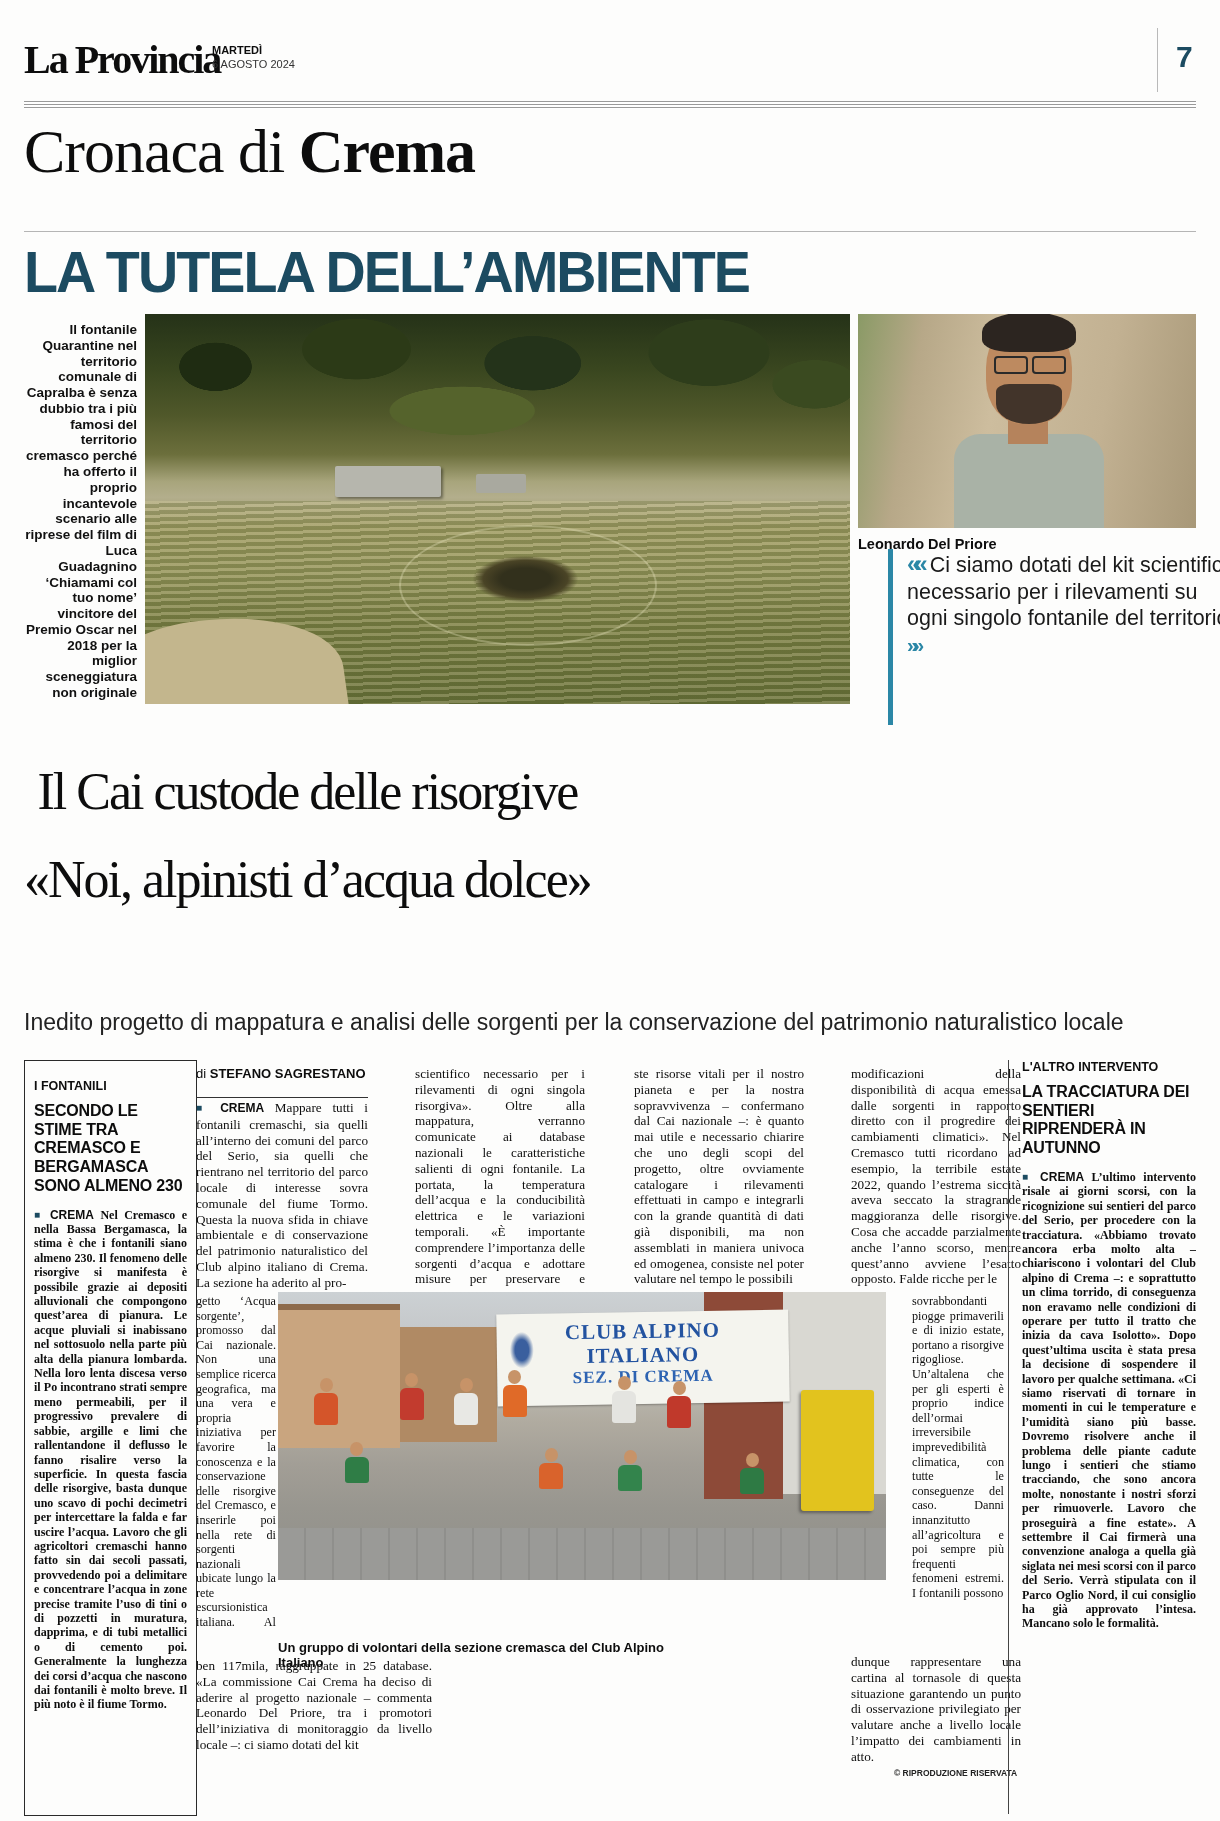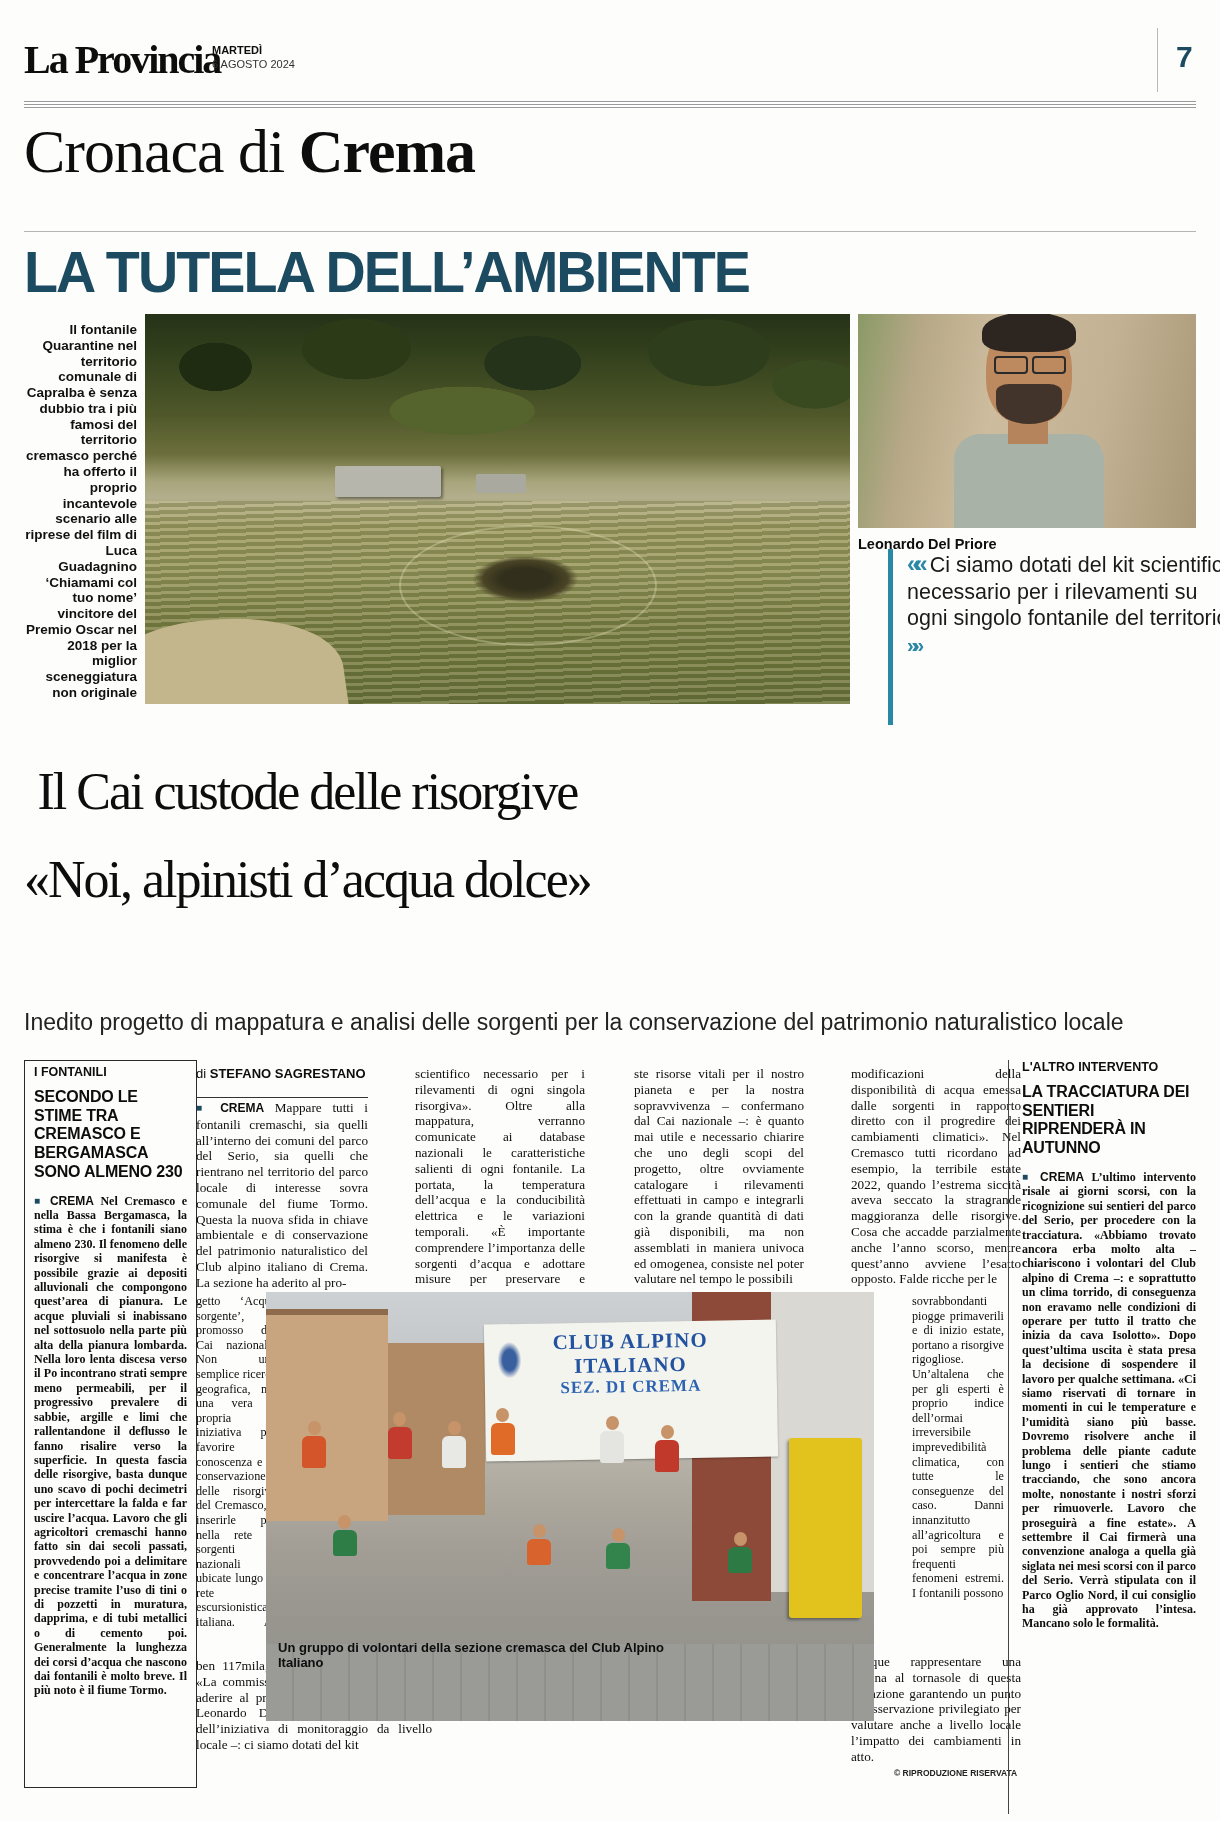--- a/index.html
+++ b/index.html
@@ -25,21 +25,21 @@
   .leftcap{font-family:"Liberation Sans",sans-serif;font-weight:bold;font-size:13.5px;
            line-height:1.17;text-align:right;color:#111;}
   .photoframe{overflow:hidden;}
   .capline{font-family:"Liberation Sans",sans-serif;font-weight:bold;font-size:14.5px;}
   .pullquote{border-left:5px solid #2b87a6;padding-left:14px;
              font-family:"Liberation Sans",sans-serif;font-size:21.5px;line-height:1.24;color:#1a1a1a;}
   .qmark{color:#2b87a6;font-weight:bold;}
   .headline{font-weight:normal;font-size:52px;letter-spacing:-2px;line-height:88px;white-space:nowrap;text-align:center;}
   .deck{font-family:"Liberation Sans",sans-serif;font-size:23px;color:#222;white-space:nowrap;}
   
-  .sidebox{border:1.5px solid #2a2a2a;padding:4px 9px;}
+  .sidebox{border:1.5px solid #2a2a2a;padding:18px 9px;}
   .eyebrow{font-family:"Liberation Sans",sans-serif;font-weight:800;font-size:12.5px;letter-spacing:0;}
   .boxtitle{font-family:"Liberation Sans",sans-serif;font-size:16px;font-weight:700;
             line-height:1.17;letter-spacing:-.2px;margin-top:9px;}
   .boxbody{font-size:12px;font-weight:bold;line-height:14.4px;margin-top:12px;}
   .sq{color:#1c4b61;font-size:10px;vertical-align:1px;}
   .dl{font-family:"Liberation Sans",sans-serif;font-weight:800;font-size:12px;}
   .byline{font-family:"Liberation Sans",sans-serif;font-size:13px;border-bottom:1px solid #333;padding-bottom:16px;}
   .byname{font-weight:800;}
   .bodycol{font-size:13.2px;line-height:15.8px;}
   .narrowcol{font-size:12.2px;line-height:14.6px;}
@@ -141,21 +141,21 @@
   <div class="abs narrowcol just clip" style="left:196px;top:1294px;width:80px;height:336px;">getto ‘Acqua sorgente’, promosso dal Cai nazionale. Non una semplice ricerca geografica, ma una vera e propria iniziativa per favorire la conoscenza e la conservazione delle risorgive del Cremasco, e inserirle poi nella rete di sorgenti nazionali ubicate lungo la rete escursionistica italiana. Al momento</div>
   <div class="abs bodycol just clip" style="left:196px;top:1658px;width:236px;height:158px;">ben 117mila, raggruppate in 25 database. «La commissione Cai Crema ha deciso di aderire al progetto nazionale – commenta Leonardo Del Priore, tra i promotori dell’iniziativa di monitoraggio da livello locale –: ci siamo dotati del kit</div>
 
   <div class="abs bodycol just clip" style="left:415px;top:1066px;width:170px;height:222px;">scientifico necessario per i rilevamenti di ogni singola risorgiva». Oltre alla mappatura, verranno comunicate ai database nazionali le caratteristiche salienti di ogni fontanile. La portata, la temperatura dell’acqua e la conducibilità elettrica e le variazioni temporali. «È importante comprendere l’importanza delle sorgenti d’acqua e adottare misure per preservare e proteggere que-</div>
   <div class="abs bodycol just clip" style="left:634px;top:1066px;width:170px;height:222px;">ste risorse vitali per il nostro pianeta e per la nostra sopravvivenza – confermano dal Cai nazionale –: è quanto mai utile e necessario chiarire che uno degli scopi del progetto, oltre ovviamente catalogare i rilevamenti effettuati in campo e integrarli con la grande quantità di dati già disponibili, ma non assemblati in maniera univoca ed omogenea, consiste nel poter valutare nel tempo le possibili</div>
   <div class="abs bodycol just clip" style="left:851px;top:1066px;width:170px;height:222px;">modificazioni della disponibilità di acqua emessa dalle sorgenti in rapporto diretto con il progredire dei cambiamenti climatici». Nel Cremasco tutti ricordano ad esempio, la terribile estate 2022, quando l’estrema siccità aveva seccato la stragrande maggioranza delle risorgive. Cosa che accadde parzialmente anche l’anno scorso, mentre quest’anno avviene l’esatto opposto. Falde ricche per le</div>
   <div class="abs narrowcol just clip" style="left:912px;top:1294px;width:92px;height:336px;">sovrabbondanti piogge primaverili e di inizio estate, portano a risorgive rigogliose. Un’altalena che per gli esperti è proprio indice dell’ormai irreversibile imprevedibilità climatica, con tutte le conseguenze del caso. Danni innanzitutto all’agricoltura e poi sempre più frequenti fenomeni estremi. I fontanili possono</div>
   <div class="abs bodycol just clip" style="left:851px;top:1654px;width:170px;height:112px;">dunque rappresentare una cartina al tornasole di questa situazione garantendo un punto di osservazione privilegiato per valutare anche a livello locale l’impatto dei cambiamenti in atto.</div>
   <div class="abs copyr" style="left:851px;top:1764px;">© RIPRODUZIONE RISERVATA</div>
 
-  <div class="abs photoframe" style="left:266px;top:1292px;width:608px;height:429px;background:linear-gradient(180deg,#ccd1d4 0%,#c6c9cb 12%,#bdbcb4 30%,#b0aba0 45%,#a29e96 60%,#98968f 75%,#8f8e89 100%);">
+  <div class="abs photoframe" style="left:278px;top:1292px;width:608px;height:288px;background:linear-gradient(180deg,#ccd1d4 0%,#c6c9cb 12%,#bdbcb4 30%,#b0aba0 45%,#a29e96 60%,#98968f 75%,#8f8e89 100%);">
     <div class="abs" style="left:0;top:4%;width:20%;height:48%;background:#c9a57f;border-top:6px solid #8d6b4c;"></div>
     <div class="abs" style="left:20%;top:12%;width:16%;height:40%;background:#b08a64;"></div>
     <div class="abs" style="left:70%;top:0;width:13%;height:72%;background:#8d4a38;"></div>
     <div class="abs" style="left:83%;top:0;width:17%;height:70%;background:#d9d8d2;"></div>
     <div class="abs" style="left:86%;top:34%;width:12%;height:42%;background:#e2c31e;border-radius:3px;box-shadow:-2px 2px 3px rgba(0,0,0,.35);"></div>
     <div class="banner" style="left:36%;top:7%;width:48%;height:32%;transform:rotate(-1deg);">
       <div class="bannertxt" style="margin-top:8px;">CLUB ALPINO</div>
       <div class="bannertxt">ITALIANO</div>
       <div class="bannertxt" style="font-size:17px;color:#2d63b2;">SEZ. DI CREMA</div>
       <div class="abs" style="left:8px;top:10px;width:34px;height:52px;background:radial-gradient(closest-side,#3a5f9e 40%,transparent 70%);"></div>

